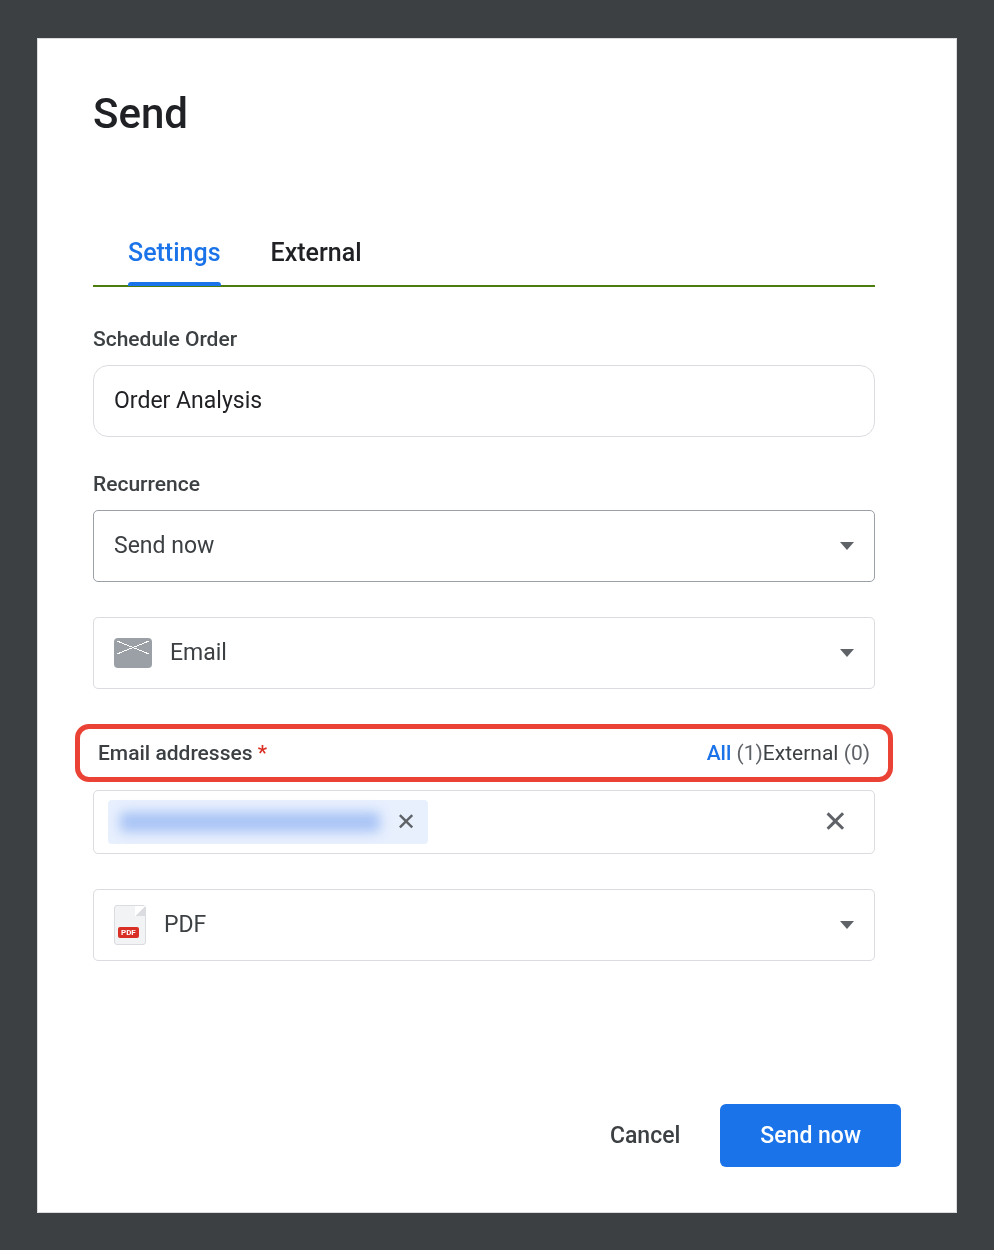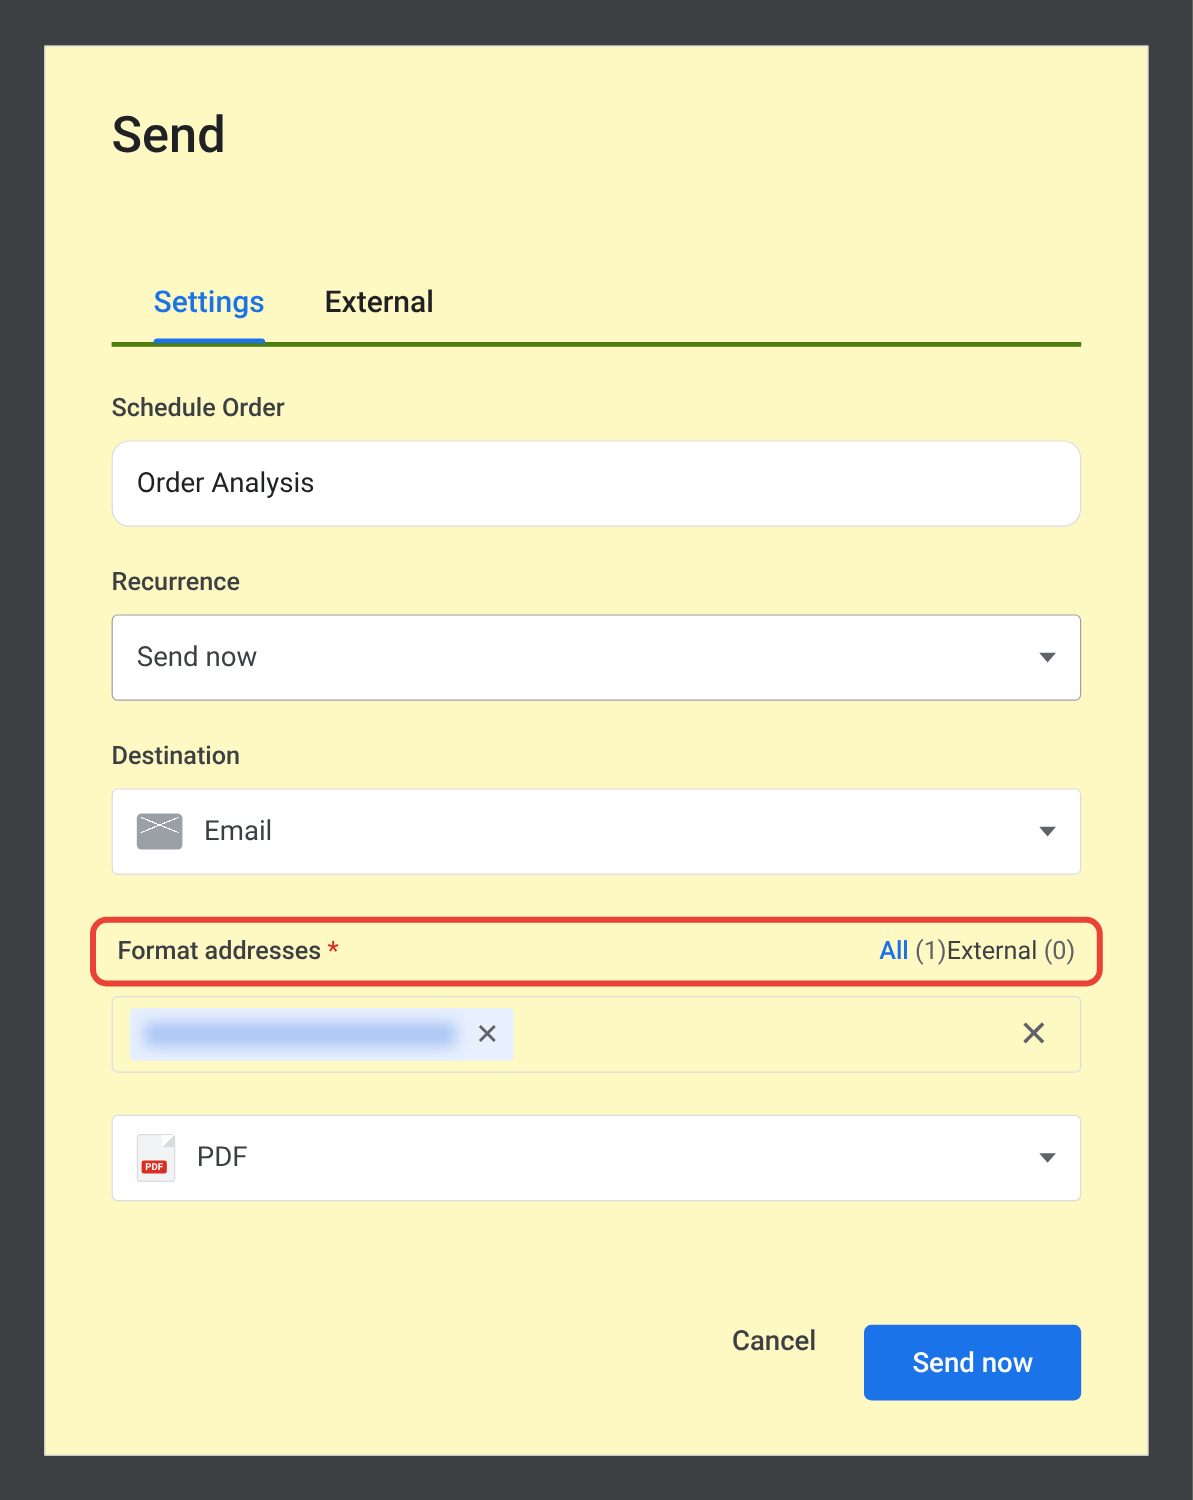--- a/index.html
+++ b/index.html
@@ -10,37 +10,37 @@
     body {
       font-family: 'Google Sans', Roboto, Arial, sans-serif;
       background: #3c4043;
       display: flex;
       align-items: center;
       justify-content: center;
       min-height: 1250px;
       width: 994px;
     }
     .modal {
-      background: #fef9c3;
+      background: #ffffff;
       width: 920px;
       height: 1175px;
       border: 1px solid #dadce0;
-      padding: 50px 55px 40px 55px;
+      padding: 50px 81px 40px 55px;
       position: relative;
     }
     .modal-title {
       font-size: 42px;
       font-weight: 500;
       color: #202124;
       margin-bottom: 90px;
     }
     .tabs {
       display: flex;
       gap: 50px;
-      border-bottom: 4px solid #4d7c0f;
+      border-bottom: 2px solid #4d7c0f;
       margin-bottom: 40px;
     }
     .tab {
       font-size: 25px;
       font-weight: 500;
       color: #202124;
       padding: 10px 0 18px 0;
       cursor: pointer;
       position: relative;
     }
@@ -226,21 +226,21 @@
       font-size: 30px;
       cursor: pointer;
       font-weight: 300;
       margin-right: 12px;
     }
     .footer {
       position: absolute;
       bottom: 45px;
       right: 55px;
       display: flex;
-      align-items: flex-start;
+      align-items: center;
       gap: 40px;
     }
     .btn-cancel {
       background: none;
       border: none;
       font-size: 23px;
       color: #3c4043;
       font-weight: 500;
       cursor: pointer;
       font-family: inherit;
@@ -277,33 +277,32 @@
     <label class="form-label">Recurrence</label>
     <div class="select-box">
       <div class="select-content">
         <span>Send now</span>
       </div>
       <div class="caret-down"></div>
     </div>
   </div>
 
   <div class="form-group">
-    <label class="form-label">Destination</label>
     <div class="select-box light-border">
       <div class="select-content">
         <div class="email-icon"></div>
         <span>Email</span>
       </div>
       <div class="caret-down"></div>
     </div>
   </div>
 
   <div class="highlight-box">
     <div class="email-label-row">
-      <span>Format addresses</span>
+      <span>Email addresses</span>
       <span class="required-star">*</span>
     </div>
     <div class="email-filters">
       <span>
         <span class="filter-all">All</span>
         <span class="filter-count">(1)</span>
       </span>
       <span>
         <span class="filter-external">External</span>
         <span class="filter-count">(0)</span>

